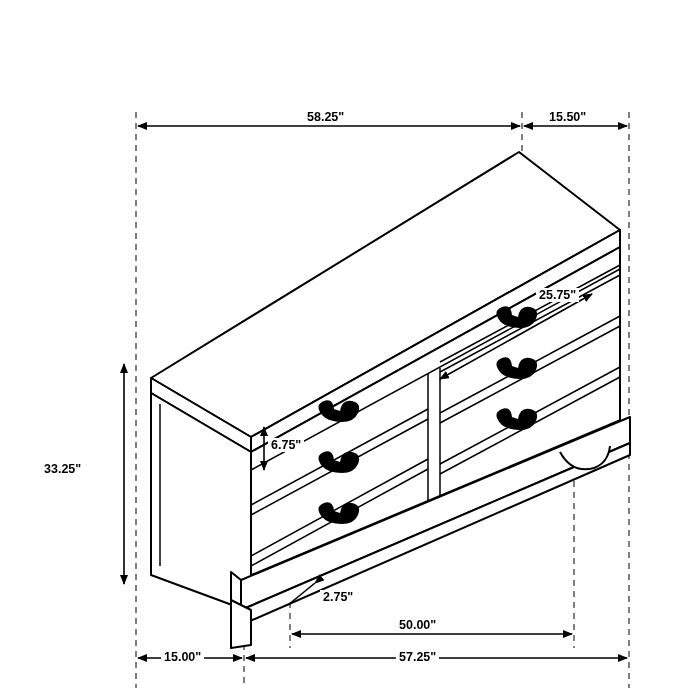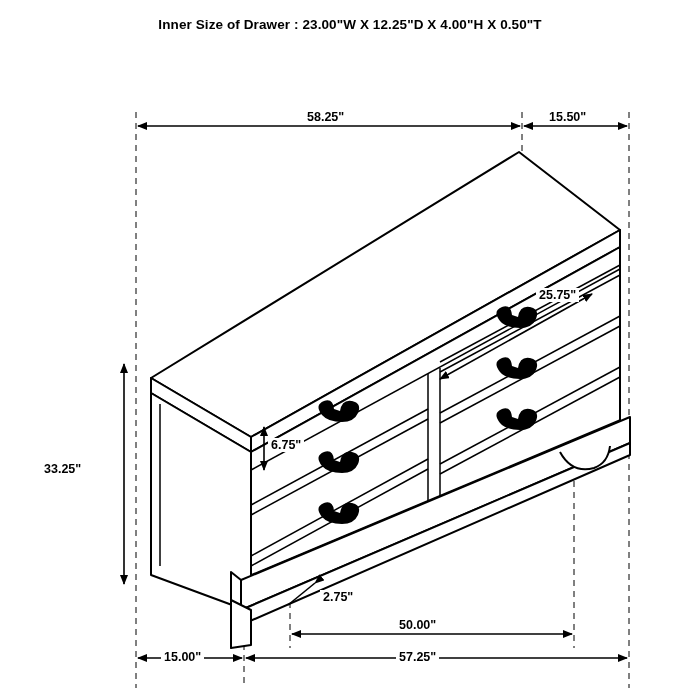--- a/index.html
+++ b/index.html
@@ -47,21 +47,20 @@
     padding: 0 3px;
     white-space: nowrap;
     line-height: 14px;
   }
 </style>
 </head>
 <body>
 
 <div id="stage">
 
-  <div class="title">Inner Size of Drawer : 23.00"W X 12.25"D X 4.00"H X 0.50"T</div>
 
   <svg class="diagram" viewBox="0 0 700 700">
     <defs>
       <marker id="arrEnd" markerWidth="10" markerHeight="8" refX="9" refY="4" orient="auto" markerUnits="userSpaceOnUse">
         <path d="M0,0 L10,4 L0,8 z" fill="#000"></path>
       </marker>
       <marker id="arrStart" markerWidth="10" markerHeight="8" refX="1" refY="4" orient="auto" markerUnits="userSpaceOnUse">
         <path d="M10,0 L0,4 L10,8 z" fill="#000"></path>
       </marker>
     </defs>

